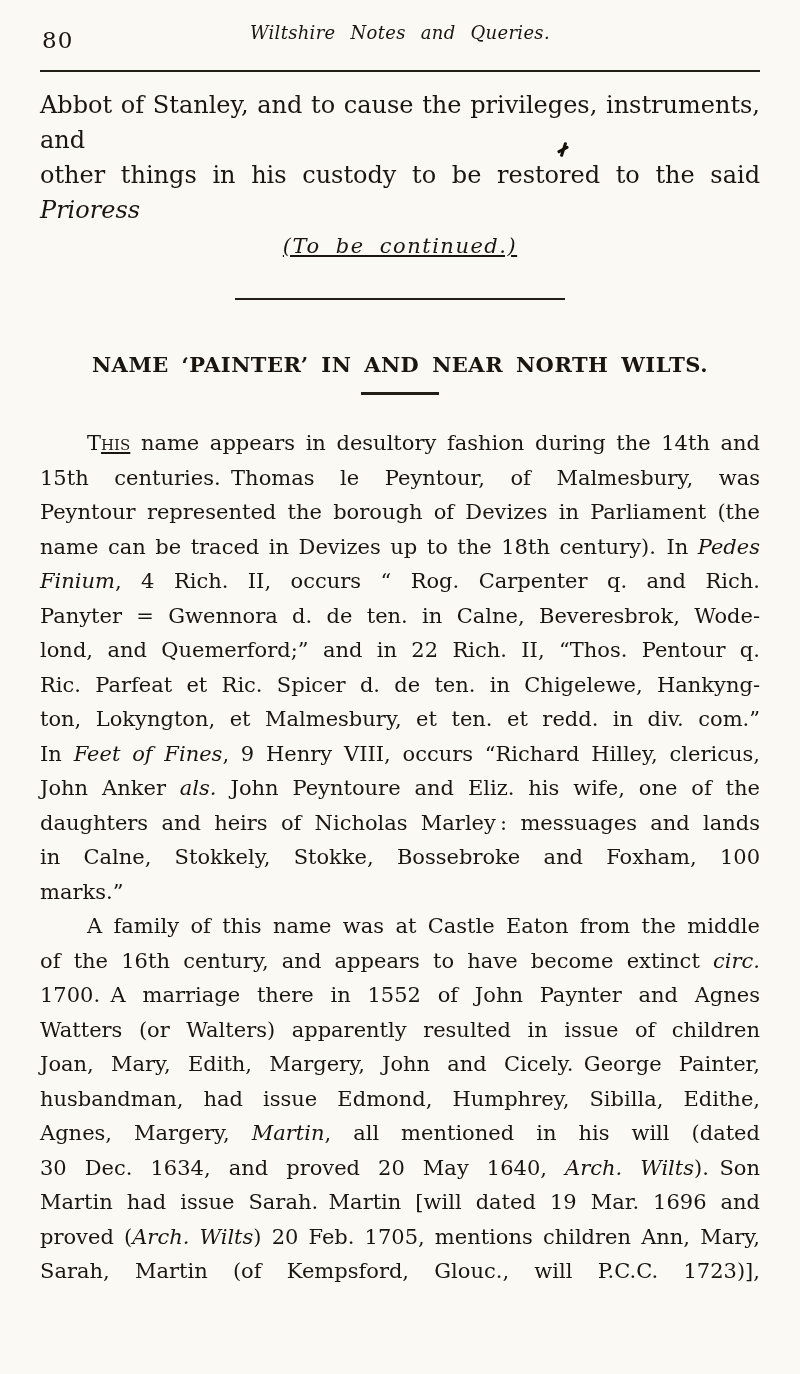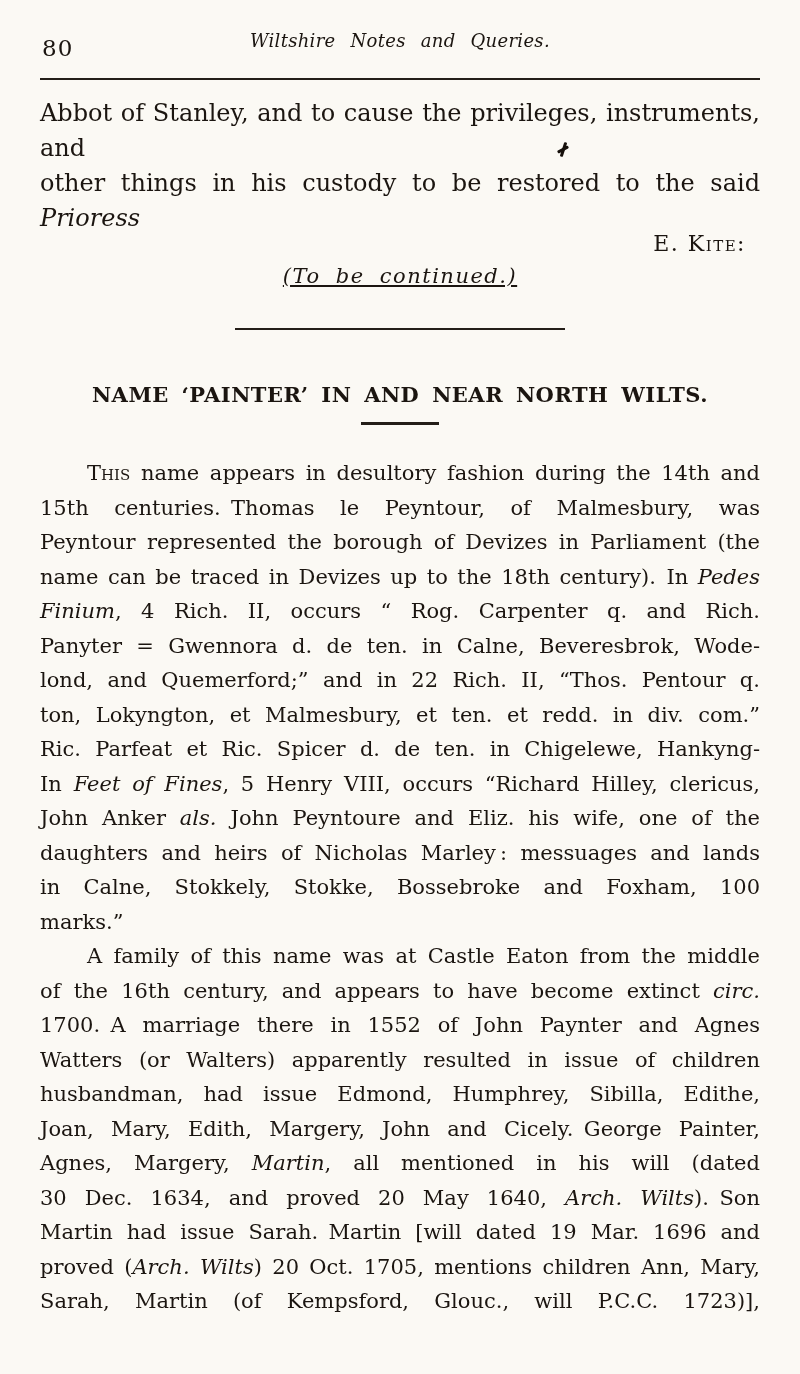--- a/index.html
+++ b/index.html
@@ -1,21 +1,21 @@
 <!DOCTYPE html>
 <html><head>
 <meta charset="utf-8">
 <style>
   html,body{margin:0;padding:0;}
   body{background:#fbf9f4;font-family:"DejaVu Serif", serif;}
   .page{
     position:relative;
     width:800px;height:1374px;
     box-sizing:border-box;
-    padding:8px 40px;
+    padding:0 40px;
     background:#fbf9f4;
     color:#1b1510;
     overflow:hidden;
   }
   
   .header{position:relative;height:70px;}
   .pagenum{position:absolute;left:2px;top:27px;font-size:23px;letter-spacing:1px;}
   .runtitle{position:absolute;left:0;right:0;top:22px;text-align:center;
     font-style:italic;font-size:18px;word-spacing:9px;letter-spacing:0.3px;}
   
@@ -31,21 +31,21 @@
     letter-spacing:1.5px;word-spacing:7px;margin-top:4px;line-height:28px;text-decoration:underline;}
   
   .heading{font-weight:700;font-size:21px;text-align:center;
     letter-spacing:0.5px;word-spacing:5px;margin:50px 0 0;line-height:30px;}
   .bodytext{margin-top:31px;font-size:21px;line-height:34.5px;}
   
   .tline{text-align:justify;text-align-last:justify;}
   .tline.endline{text-align-last:left;}
   .tline.ind{text-indent:47px;}
   .i{font-style:italic;}
-  .sc{font-variant:small-caps;}
+  .sc{font-variant:small-caps;text-decoration:underline;}
   
   .inkblot{position:absolute;left:557px;top:142px;width:12px;height:15px;}
   .inkblot::before{content:"";position:absolute;left:5px;top:0;width:3px;height:15px;
     background:#16100b;transform:rotate(18deg);border-radius:1px;}
   .inkblot::after{content:"";position:absolute;left:0;top:6px;width:12px;height:3px;
     background:#16100b;transform:rotate(-28deg);border-radius:1px;}
 </style>
 </head>
 <body>
 
@@ -56,53 +56,52 @@
     <span class="runtitle">Wiltshire Notes and Queries.</span>
   </div>
 
   <div class="rule rule-top"></div>
 
   <div class="cont">
       <div class="tline"><span>Abbot of Stanley, and to cause the privileges, instruments, and</span></div>
       <div class="tline"><span>other things in his custody to be restored to the said </span><span class="i">Prioress</span></div>
     </div>
 
-  <div class="signature">E. Kite:</div>
 
   <div class="continued">(To be continued.)</div>
 
   <div class="rule rule-mid"></div>
 
   <h1 class="heading">NAME ‘PAINTER’ IN AND NEAR NORTH WILTS.</h1>
 
   <div class="rule rule-heading"></div>
 
   <div class="bodytext">
       <div class="tline ind"><span>T</span><span class="sc">his</span><span> name appears in desultory fashion during the 14th and</span></div>
       <div class="tline"><span>15th centuries. Thomas le Peyntour, of Malmesbury, was</span></div>
       <div class="tline"><span>Peyntour represented the borough of Devizes in Parliament (the</span></div>
       <div class="tline"><span>name can be traced in Devizes up to the 18th century). In </span><span class="i">Pedes</span></div>
       <div class="tline"><span class="i">Finium</span><span>, 4 Rich. II, occurs “ Rog. Carpenter q. and Rich.</span></div>
       <div class="tline"><span>Panyter = Gwennora d. de ten. in Calne, Beveresbrok, Wode-</span></div>
       <div class="tline"><span>lond, and Quemerford;” and in 22 Rich. II, “Thos. Pentour q.</span></div>
+      <div class="tline"><span>Ric. Parfeat et Ric. Spicer d. de ten. in Chigelewe, Hankyng-</span></div>
       <div class="tline"><span>ton, Lokyngton, et Malmesbury, et ten. et redd. in div. com.”</span></div>
-      <div class="tline"><span>Ric. Parfeat et Ric. Spicer d. de ten. in Chigelewe, Hankyng-</span></div>
-      <div class="tline"><span>In </span><span class="i">Feet of Fines</span><span>, 5 Henry VIII, occurs “Richard Hilley, clericus,</span></div>
+      <div class="tline"><span>In </span><span class="i">Feet of Fines</span><span>, 9 Henry VIII, occurs “Richard Hilley, clericus,</span></div>
       <div class="tline"><span>John Anker </span><span class="i">als.</span><span> John Peyntoure and Eliz. his wife, one of the</span></div>
       <div class="tline"><span>daughters and heirs of Nicholas Marley : messuages and lands</span></div>
       <div class="tline"><span>in Calne, Stokkely, Stokke, Bossebroke and Foxham, 100</span></div>
       <div class="tline endline"><span>marks.”</span></div>
       <div class="tline ind"><span>A family of this name was at Castle Eaton from the middle</span></div>
       <div class="tline"><span>of the 16th century, and appears to have become extinct </span><span class="i">circ.</span></div>
       <div class="tline"><span>1700. A marriage there in 1552 of John Paynter and Agnes</span></div>
       <div class="tline"><span>Watters (or Walters) apparently resulted in issue of children</span></div>
+      <div class="tline"><span>Joan, Mary, Edith, Margery, John and Cicely. George Painter,</span></div>
       <div class="tline"><span>husbandman, had issue Edmond, Humphrey, Sibilla, Edithe,</span></div>
-      <div class="tline"><span>Joan, Mary, Edith, Margery, John and Cicely. George Painter,</span></div>
       <div class="tline"><span>Agnes, Margery, </span><span class="i">Martin</span><span>, all mentioned in his will (dated</span></div>
       <div class="tline"><span>30 Dec. 1634, and proved 20 May 1640, </span><span class="i">Arch. Wilts</span><span>). Son</span></div>
       <div class="tline"><span>Martin had issue Sarah. Martin [will dated 19 Mar. 1696 and</span></div>
-      <div class="tline"><span>proved (</span><span class="i">Arch. Wilts</span><span>) 20 Oct. 1705, mentions children Ann, Mary,</span></div>
+      <div class="tline"><span>proved (</span><span class="i">Arch. Wilts</span><span>) 20 Feb. 1705, mentions children Ann, Mary,</span></div>
       <div class="tline"><span>Sarah, Martin (of Kempsford, Glouc., will P.C.C. 1723)],</span></div>
     </div>
 
   <span class="inkblot"></span>
 
 </div>
 
 </body></html>

